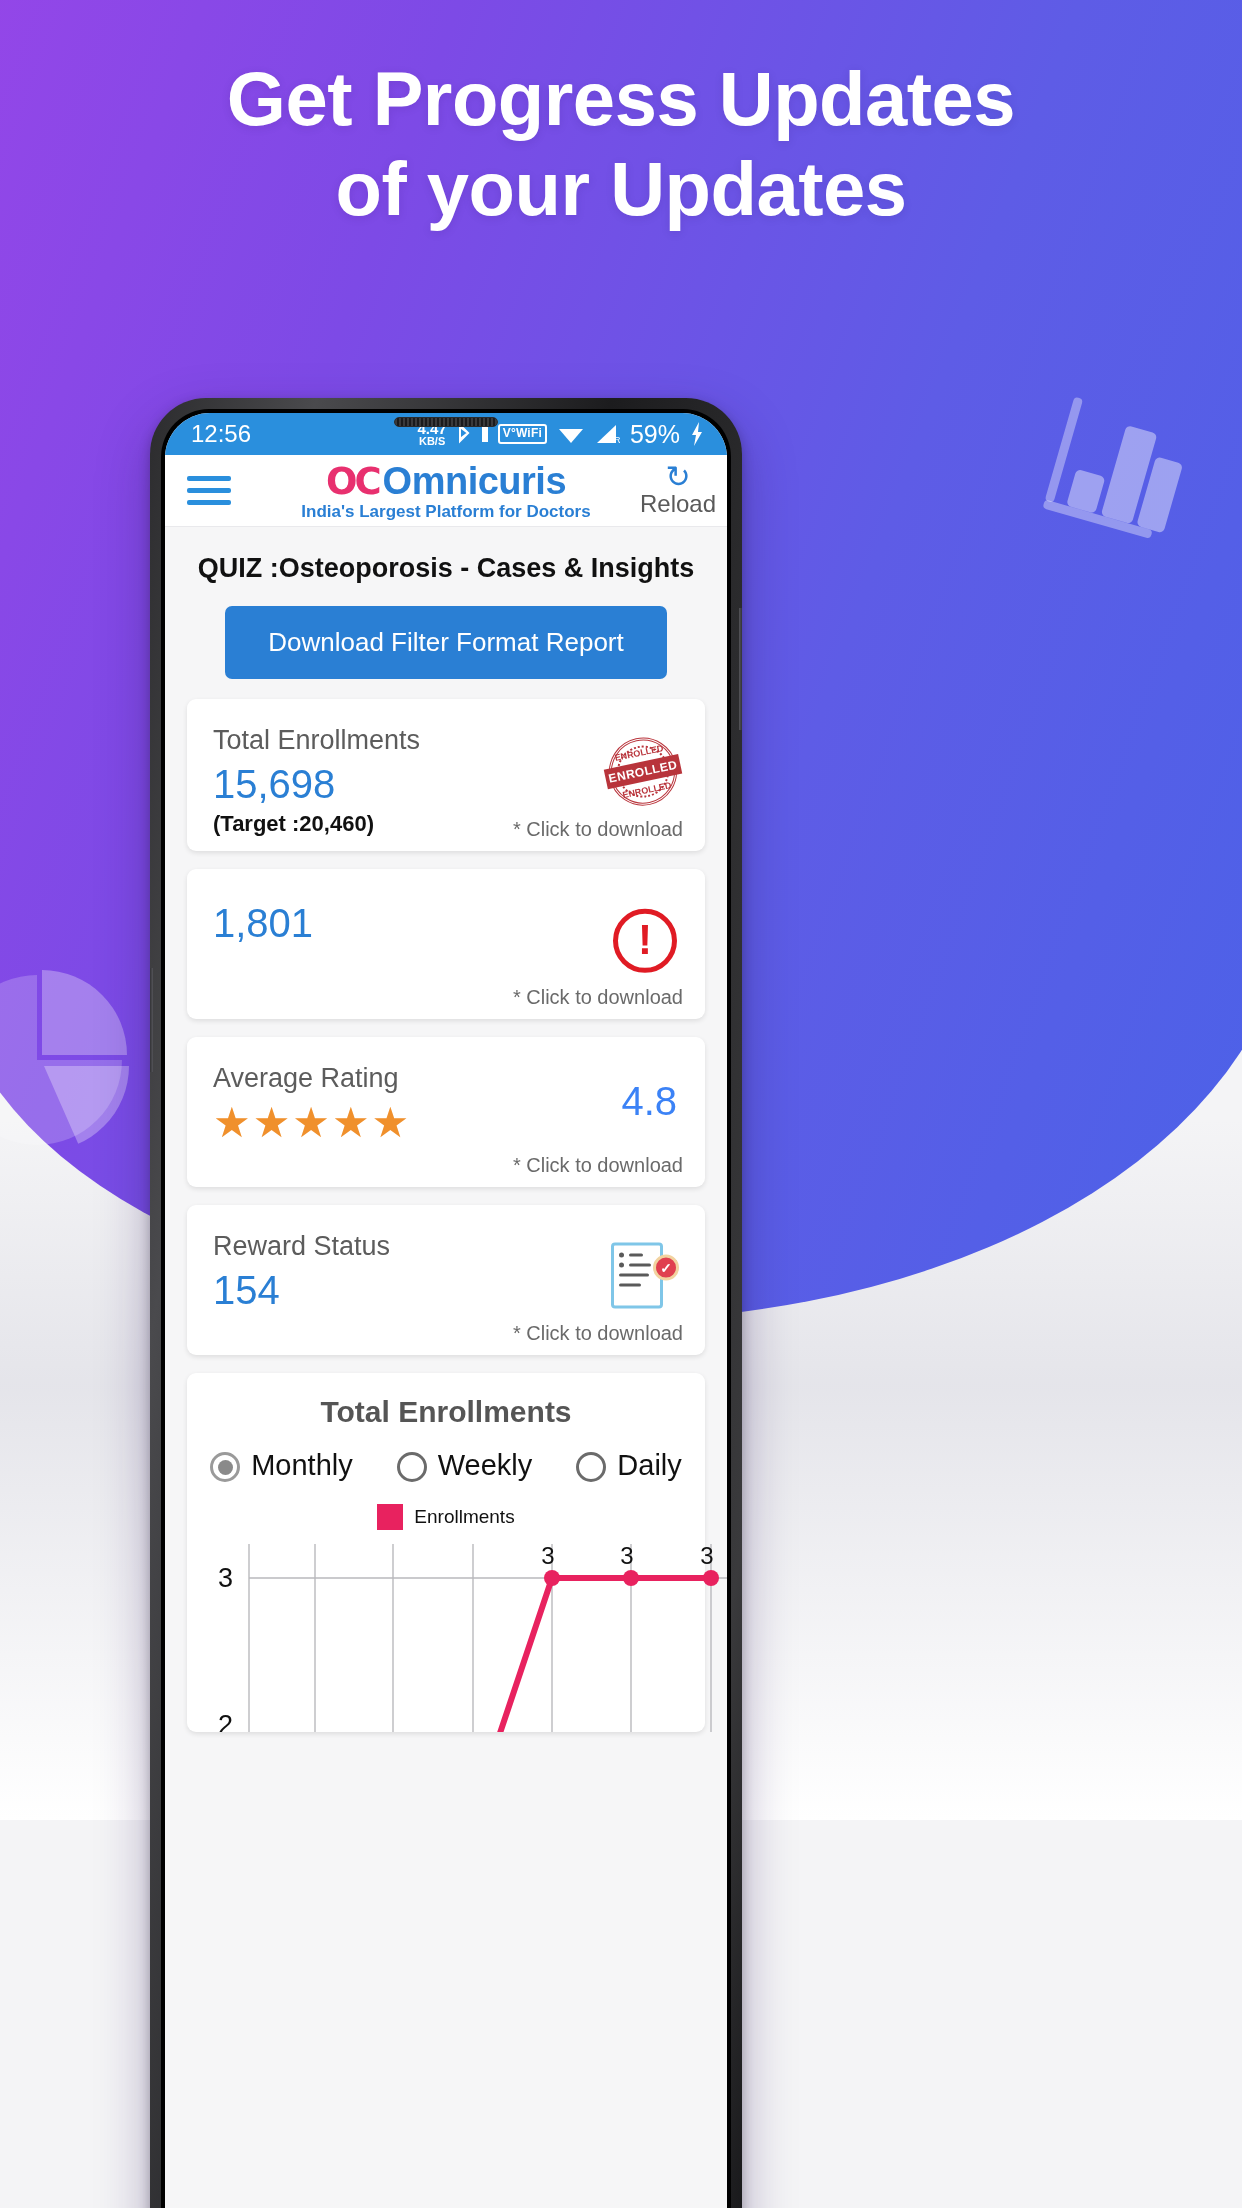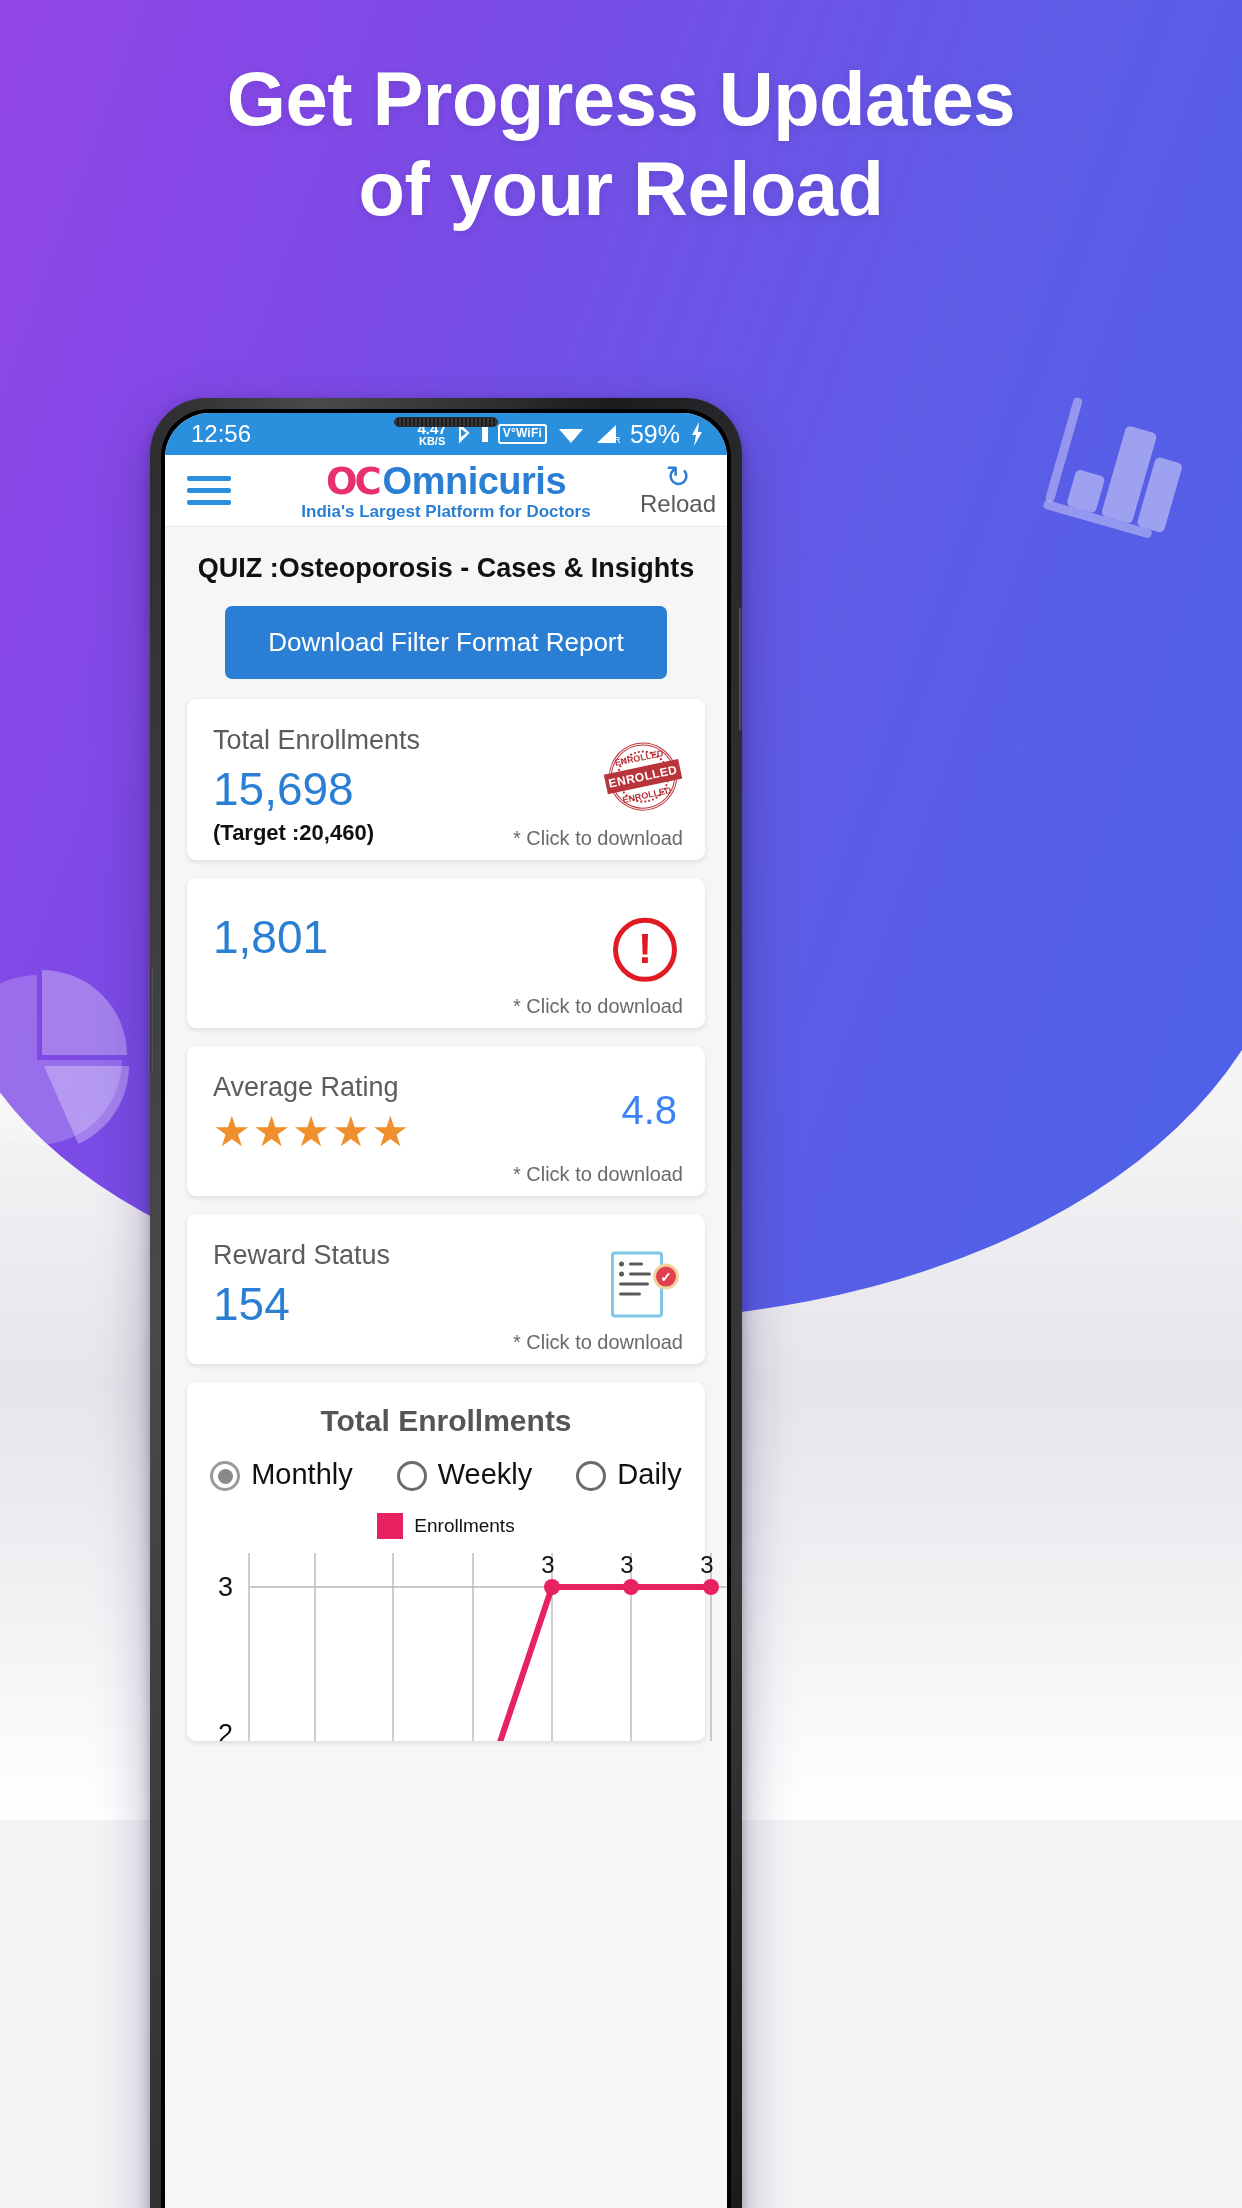--- a/index.html
+++ b/index.html
@@ -161,21 +161,21 @@
     font-family:"Liberation Sans", sans-serif;
   }
 
   .card{
     background:#fff; border-radius:9px; margin:0 22px 18px;
     padding:26px 26px 14px; position:relative;
     box-shadow:0 2px 5px rgba(0,0,0,.10);
     min-height:150px;
   }
   .card-label{ font-size:27px; color:#5c5c5c; }
-  .card-value{ font-size:46px; color:#2a7fd4; margin-top:6px; font-weight:400; }
+  .card-value{ font-size:40px; color:#2a7fd4; margin-top:6px; font-weight:400; }
   .card-sub{ font-size:22px; color:#111; font-weight:700; margin-top:4px; }
   .click-note{
     position:absolute; right:22px; bottom:10px;
     font-size:20px; color:#6a6a6a;
   }
   .card-icon{ position:absolute; right:28px; top:50%; transform:translateY(-55%); }
 
   
   .stamp{
     width:68px; height:68px; border-radius:50%;
@@ -275,21 +275,21 @@
     <div class="axis-v"></div>
       <div class="axis-h"></div>
     <div class="b b1"></div>
       <div class="b b2"></div>
       <div class="b b3"></div>
   </div>
 </div>
 
 <div class="headline">
   <div>Get Progress Updates</div>
-  <div>of your Reload</div>
+  <div>of your Updates</div>
 </div>
 
 <div class="phone">
   <div class="btn-vol"></div>
   <div class="btn-pwr"></div>
   <div class="phone-inner">
     <div class="earpiece"></div>
     <div class="screen">
 
       <div class="statusbar">

